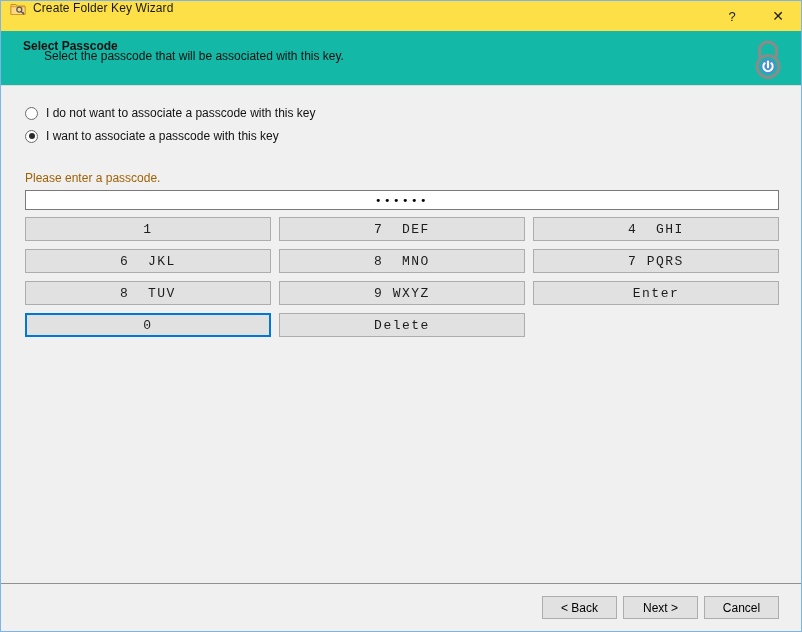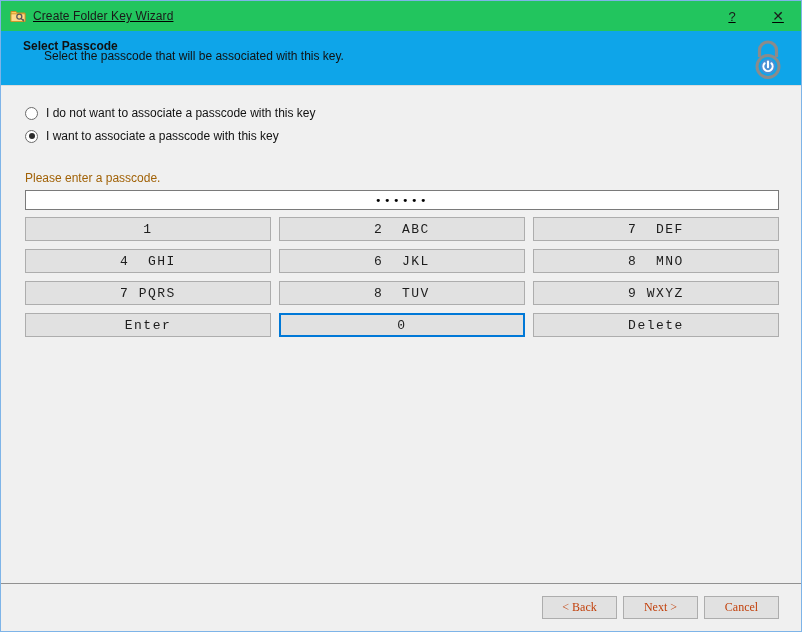--- a/index.html
+++ b/index.html
@@ -21,24 +21,22 @@
     height: 632px;
     border: 1px solid #7eb4e8;
     background: #f0f0f0;
     overflow: hidden;
   }
 
   
   .titlebar {
     position: relative;
     height: 30px;
-    background: #22c55e;
-    display: flex;
-    align-items: center;
-    text-decoration: underline;
+    background: #fde047;
+    display: flex;
   }
   .titlebar-icon {
     width: 16px;
     height: 16px;
     margin-left: 9px;
     margin-right: 7px;
     flex: 0 0 auto;
     display: block;
   }
   .titlebar-text {
@@ -61,21 +59,21 @@
     font-family: "Liberation Sans", sans-serif;
     font-size: 13px;
     cursor: default;
   }
   .win-btn.close { font-size: 14px; }
 
   
   .header {
     position: relative;
     height: 55px;
-    background: #0ea5e9;
+    background: #14b8a6;
     border-bottom: 1px solid #dcdcdc;
     box-sizing: border-box;
   }
   .header-title {
     position: absolute;
     left: 22px;
     top: 8px;
     font-size: 12px;
     font-weight: bold;
     color: #111111;
@@ -215,22 +213,22 @@
     top: 12px;
     display: flex;
     gap: 6px;
   }
   .wbtn {
     box-sizing: border-box;
     width: 75px;
     height: 23px;
     border: 1px solid #adadad;
     background: #e1e1e1;
-    color: #c2410c;
-    font-family: Liberation Serif, serif;
+    color: #000000;
+    font-family: Liberation Sans, sans-serif;
     font-size: 12px;
     display: flex;
     align-items: center;
     justify-content: center;
     padding: 5px;
     cursor: default;
   }
 </style>
 </head>
 <body>
@@ -275,21 +273,20 @@
     </div>
 
     <div class="field-label">Please enter a passcode.</div>
 
     <div class="passcode-field" placeholder="">
       <span class="passcode-dots">••••••</span>
     </div>
 
     <div class="keypad">
       <button class="key">1</button>
-      <button class="key">2  ABC</button>
       <button class="key">7  DEF</button>
       <button class="key">4  GHI</button>
       <button class="key">6  JKL</button>
       <button class="key">8  MNO</button>
       <button class="key">7 PQRS</button>
       <button class="key">8  TUV</button>
       <button class="key">9 WXYZ</button>
       <button class="key">Enter</button>
       <button class="key focused">0</button>
       <button class="key">Delete</button>

